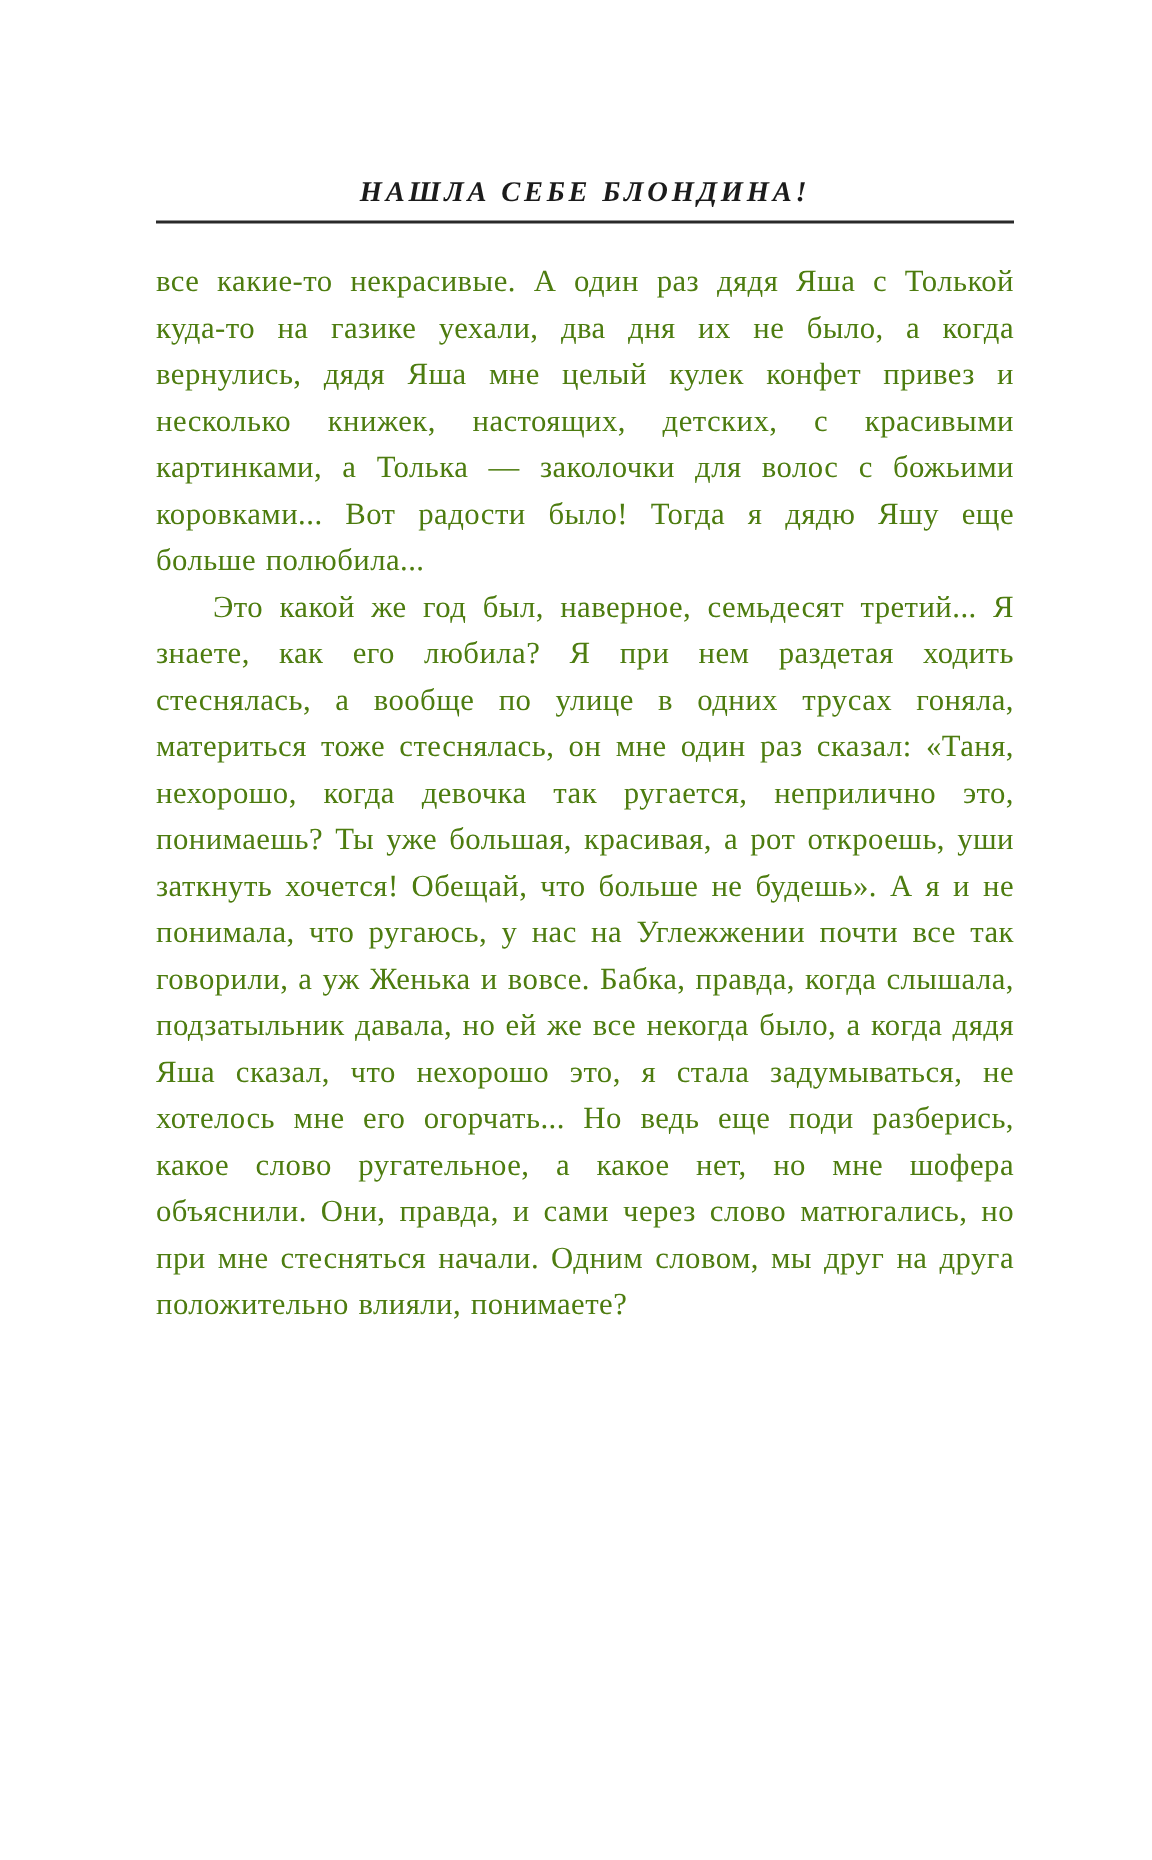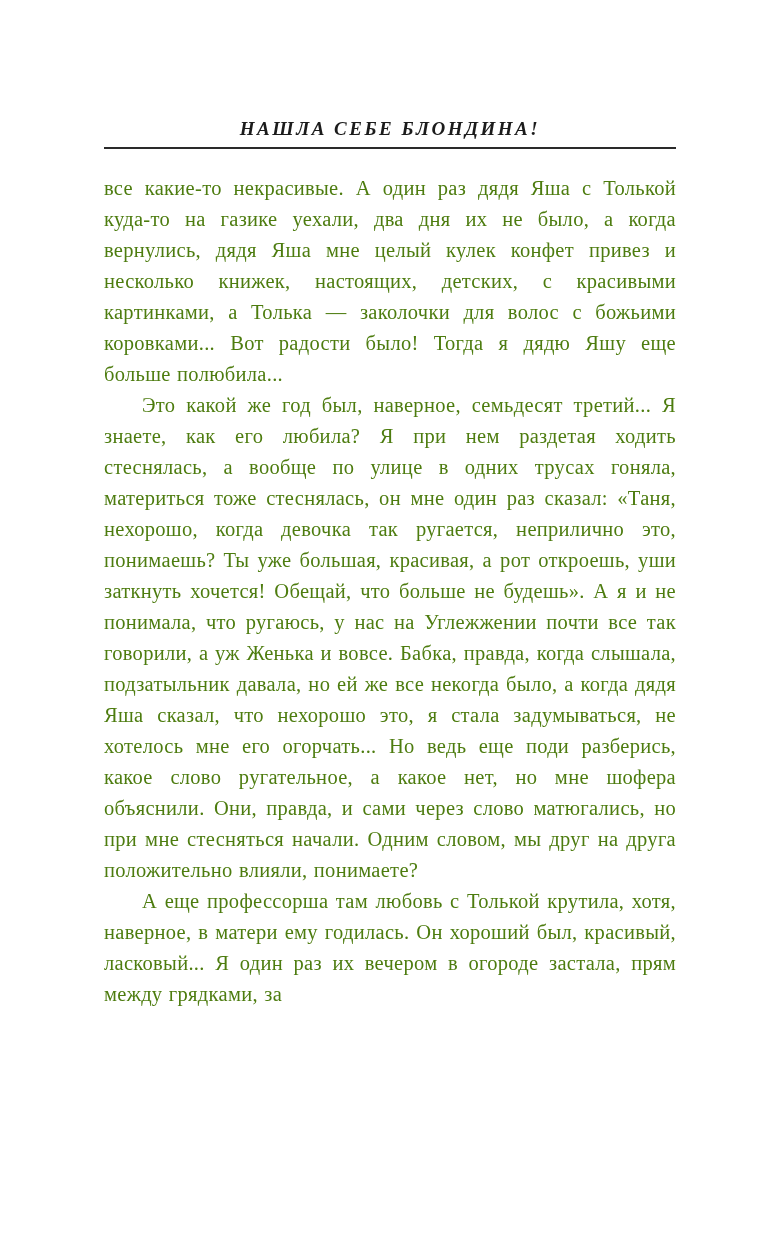--- a/index.html
+++ b/index.html
@@ -75,21 +75,20 @@
 <div class="book-page">
 
   <header>
     <h1 class="running-head">НАШЛА СЕБЕ БЛОНДИНА!</h1>
     <div class="header-rule"></div>
   </header>
 
   <main class="page-text">
     <p class="no-indent">все какие-то некрасивые. А один раз дядя Яша с Толькой куда-то на газике уехали, два дня их не было, а когда вернулись, дядя Яша мне целый кулек конфет привез и несколько книжек, настоящих, детских, с красивыми картинками, а Толька — заколочки для волос с божьими коровками... Вот радости было! Тогда я дядю Яшу еще больше полюбила...</p>
     <p>Это какой же год был, наверное, семьдесят третий... Я знаете, как его любила? Я при нем раздетая ходить стеснялась, а вообще по улице в одних трусах гоняла, материться тоже стеснялась, он мне один раз сказал: «Таня, нехорошо, когда девочка так ругается, неприлично это, понимаешь? Ты уже большая, красивая, а рот откроешь, уши заткнуть хочется! Обещай, что больше не будешь». А я и не понимала, что ругаюсь, у нас на Углежжении почти все так говорили, а уж Женька и вовсе. Бабка, правда, когда слышала, подзатыльник давала, но ей же все некогда было, а когда дядя Яша сказал, что нехорошо это, я стала задумываться, не хотелось мне его огорчать... Но ведь еще поди разберись, какое слово ругательное, а какое нет, но мне шофера объяснили. Они, правда, и сами через слово матюгались, но при мне стесняться начали. Одним словом, мы друг на друга положительно влияли, понимаете?</p>
-    <p>А еще профессорша там любовь с Толькой крутила, хотя, наверное, в матери ему годилась. Он хороший был, красивый, ласковый... Я один раз их вечером в огороде застала, прям между грядками, за</p>
   </main>
 
   <footer class="page-footer">
     <div class="footer-ornament"></div>
     <div class="page-number">11</div>
   </footer>
 
 </div>
 
 </body></html>

